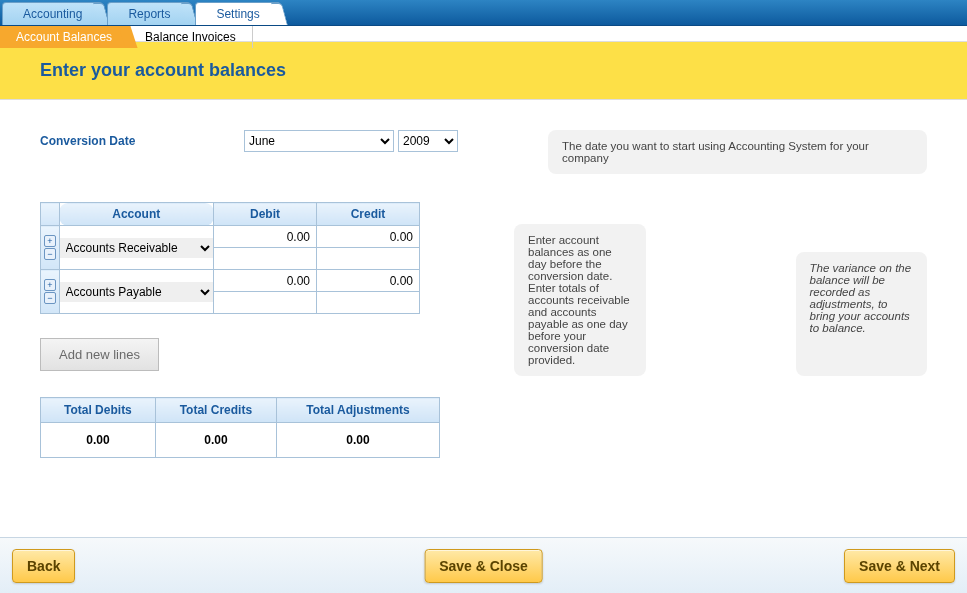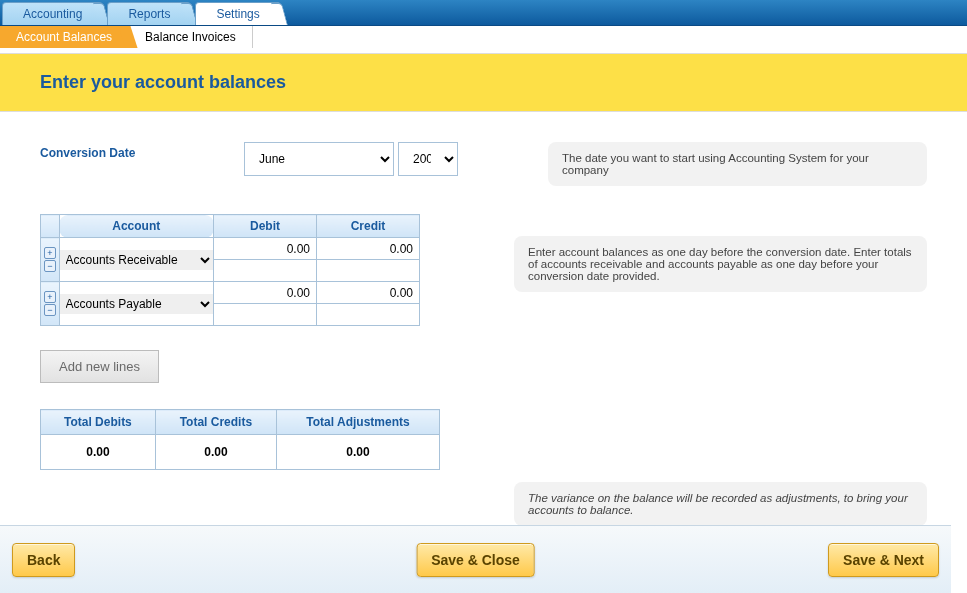--- a/index.html
+++ b/index.html
@@ -44,21 +44,21 @@
     border-top: 1px solid #6a9fc9;
     border-radius: 0 4px 0 0;
   }
   .top-tab.active {
     background: #fff;
     color: #1a5a9e;
   }
   .top-tab.active::after { background: #fff; }
   .sub-nav {
     background: #fff;
-    height: 28px;
+    height: 16px;
     display: flex;
     align-items: flex-start;
     border-bottom: 1px solid #ddd;
     padding-top: 0;
   }
   .sub-tab {
     padding: 4px 16px;
     font-size: 12px;
     cursor: pointer;
     border-right: 1px solid #ccc;
@@ -111,24 +111,24 @@
   .help-box {
     background: #f2f2f2;
     border-radius: 8px;
     padding: 10px 14px;
     font-size: 11.5px;
     color: #444;
     flex: 1;
     margin-left: 10px;
   }
   select.month, select.year {
-    height: 34px;
-    border: 1px solid #a8c2d9;
-    font-size: 12px;
-    padding: 1px 10px;
+    height: 22px;
+    border: 1px solid #a8c2d9;
+    font-size: 12px;
+    padding: 1px 0;
     background: #fff;
   }
   select.month { width: 150px; }
   select.year { width: 60px; margin-left: 4px; }
   .selects-wrap {
     display: flex;
     align-items: center;
   }
 
   table.balances {
@@ -224,23 +224,23 @@
     border: 1px solid #a8c2d9;
     padding: 10px 8px;
     text-align: center;
     font-weight: bold;
     font-size: 12px;
   }
 
   .footer {
     position: absolute;
     left: 0;
-    right: 16px;
+    right: 0;
     bottom: 0;
-    height: 68px;
+    height: 56px;
     background: linear-gradient(#f6f9fb,#e3eef7);
     border-top: 1px solid #c7d6e3;
     display: flex;
     align-items: center;
     justify-content: space-between;
     padding: 0 12px;
   }
   .action-btn {
     background: linear-gradient(#ffe9a7,#ffc94a);
     border: 1px solid #cf9a1e;
@@ -353,21 +353,21 @@
         <tbody>
           <tr>
             <td>0.00</td>
             <td>0.00</td>
             <td>0.00</td>
           </tr>
         </tbody>
       </table>
     </div>
 
-    <div style="flex:1; margin-left:10px; display:flex; flex-direction:column; gap:140px;">
+    <div style="flex:1; margin-left:10px; display:flex; flex-direction:row; gap:140px;">
       <div class="help-box" style="margin-top:22px;">Enter account balances as one day before the conversion date. Enter totals of accounts receivable and accounts payable as one day before your conversion date provided.</div>
       <div class="help-box" style="margin-top:50px;font-style:italic;">The variance on the balance will be recorded as adjustments, to bring your accounts to balance.</div>
     </div>
   </div>
 
 </div>
 
 <div class="footer">
   <button class="action-btn">Back</button>
   <div class="footer-spacer"></div>

